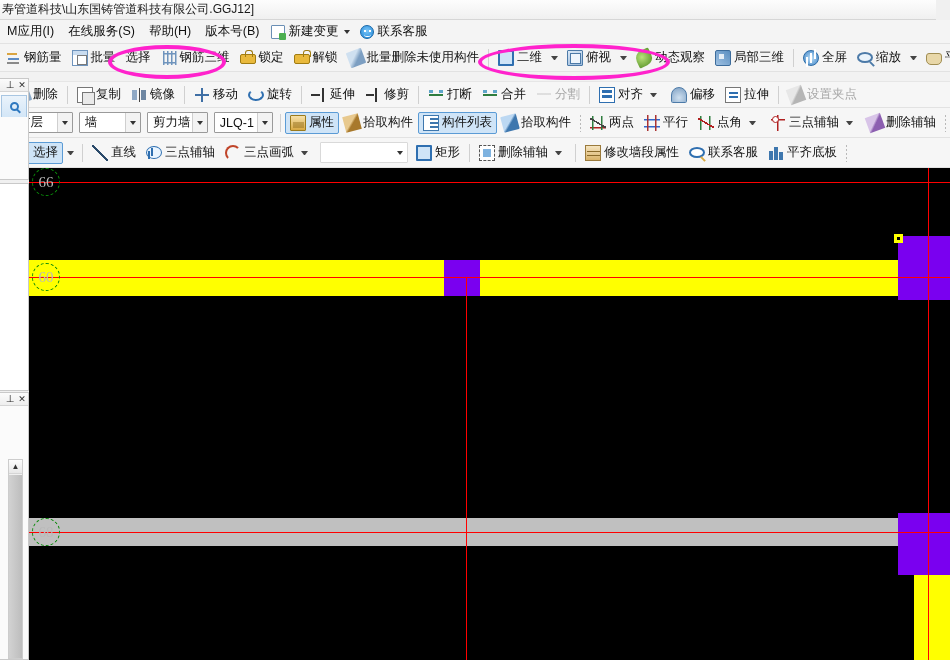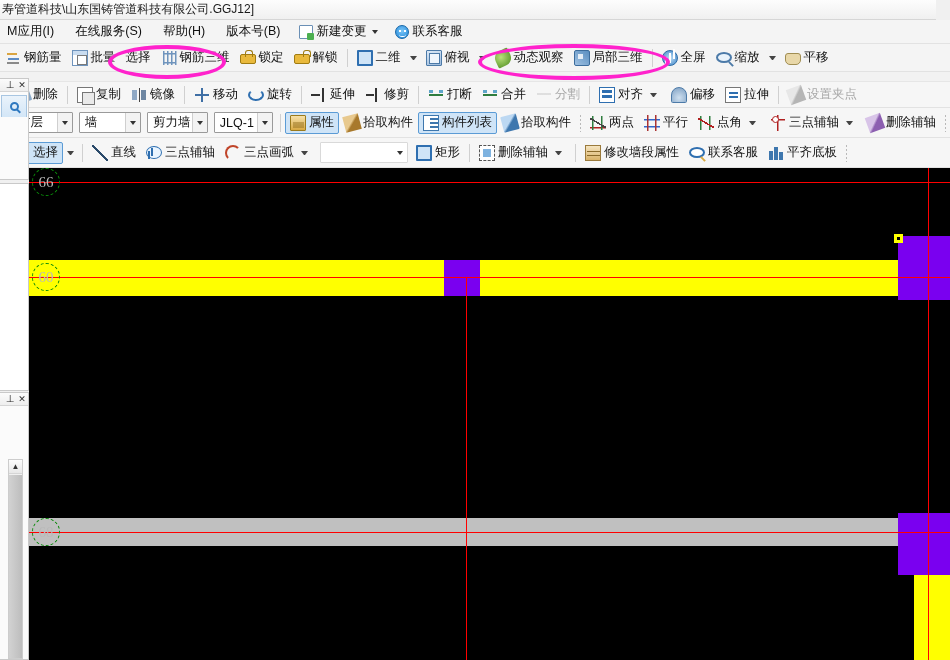--- a/index.html
+++ b/index.html
@@ -21,21 +21,21 @@
     display: flex; align-items: center;
   }
   .titlebar .ttl {
     font-size: 12px; color: #1a1a1a; padding-left: 2px; white-space: nowrap;
   }
 
   
   .menubar {
     position: absolute; left: 0; top: 20px; width: 950px; height: 24px;
     background: #f4f4f4; border-bottom: 1px solid #e2e2e2;
-    display: flex; align-items: center; gap: 7px;
+    display: flex; align-items: center; gap: 0px;
   }
   .menu-item {
     font-size: 12.5px; color: #101010; padding: 2px 7px; white-space: nowrap; cursor: default;
   }
   .menu-btn { display: flex; align-items: center; gap: 3px; padding: 1px 5px; white-space: nowrap; }
   .mini-ico { width: 14px; height: 14px; display: inline-block; position: relative; flex: 0 0 14px; }
   .caret { width: 0; height: 0; border-left: 3.5px solid transparent; border-right: 3.5px solid transparent;
            border-top: 4px solid #333; display: inline-block; margin-left: 3px; }
 
   
@@ -292,20 +292,24 @@
       <span>钢筋三维</span>
     </div>
     <div class="tb-btn">
       <span class="ic ic-lock"></span>
       <span>锁定</span>
     </div>
     <div class="tb-btn">
       <span class="ic ic-unlock"></span>
       <span>解锁</span>
     </div>
+    <div class="tb-btn">
+      <span class="ic ic-brush"></span>
+      <span>批量删除未使用构件</span>
+    </div>
     <div class="tb-sep"></div>
     <div class="tb-btn">
       <span class="ic ic-2d"></span>
       <span>二维</span>
     </div>
     <span class="tb-caret"></span>
     <div class="tb-btn">
       <span class="ic ic-3dbox"></span>
       <span>俯视</span>
     </div>

